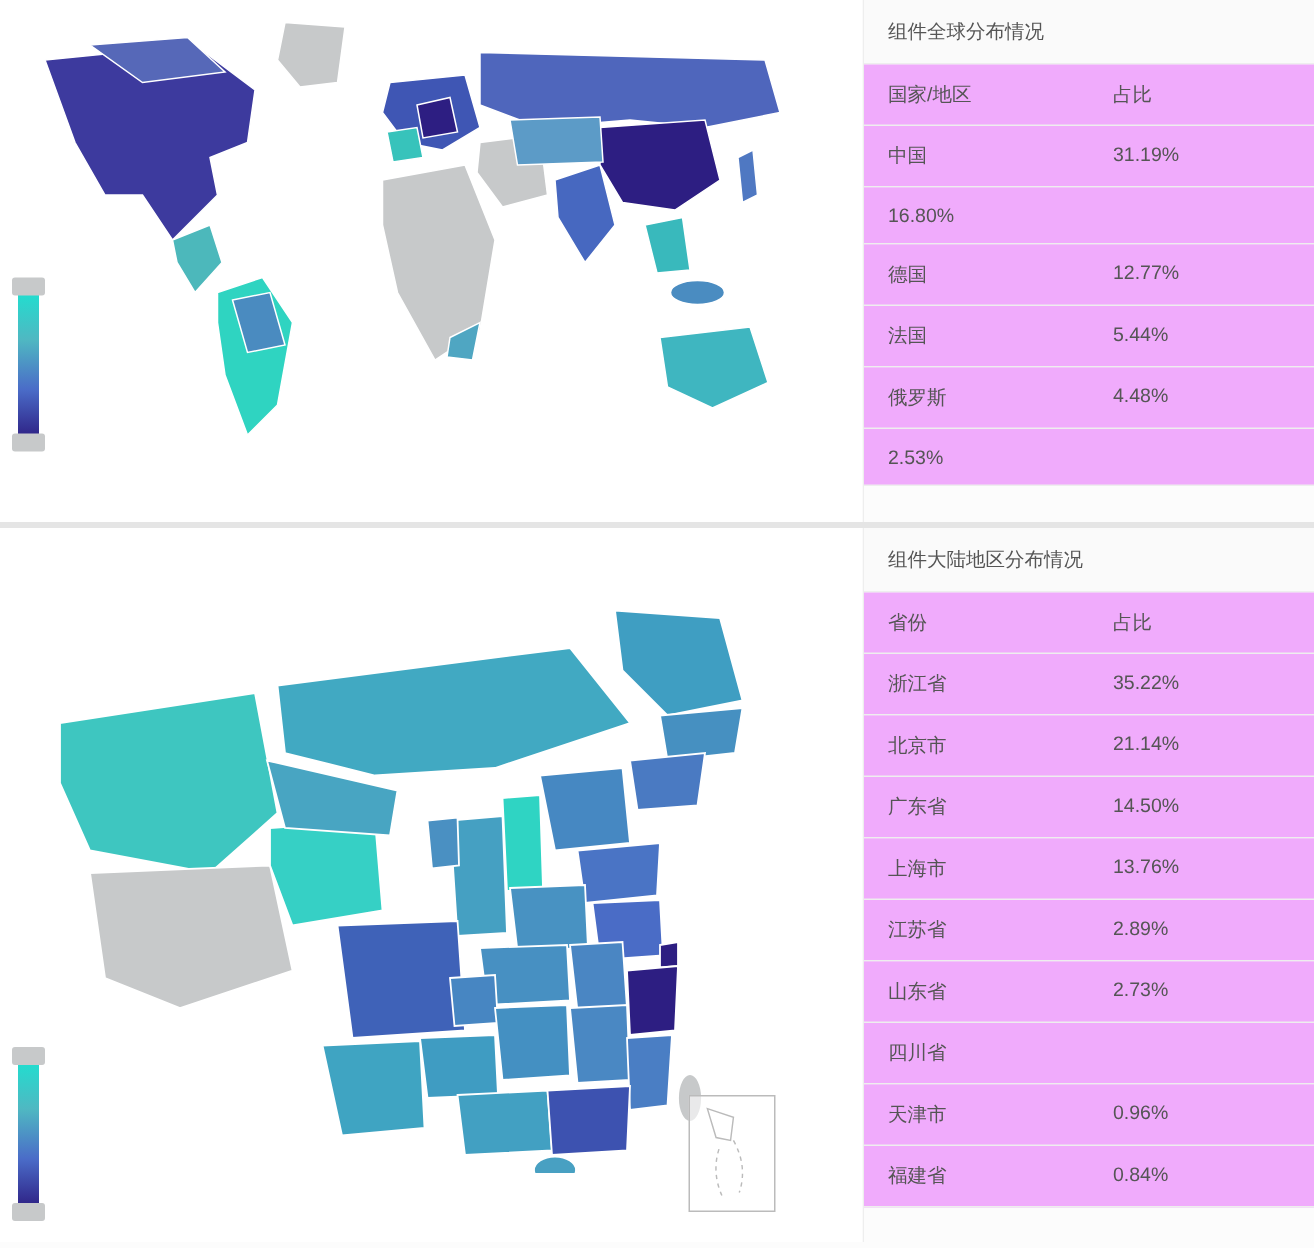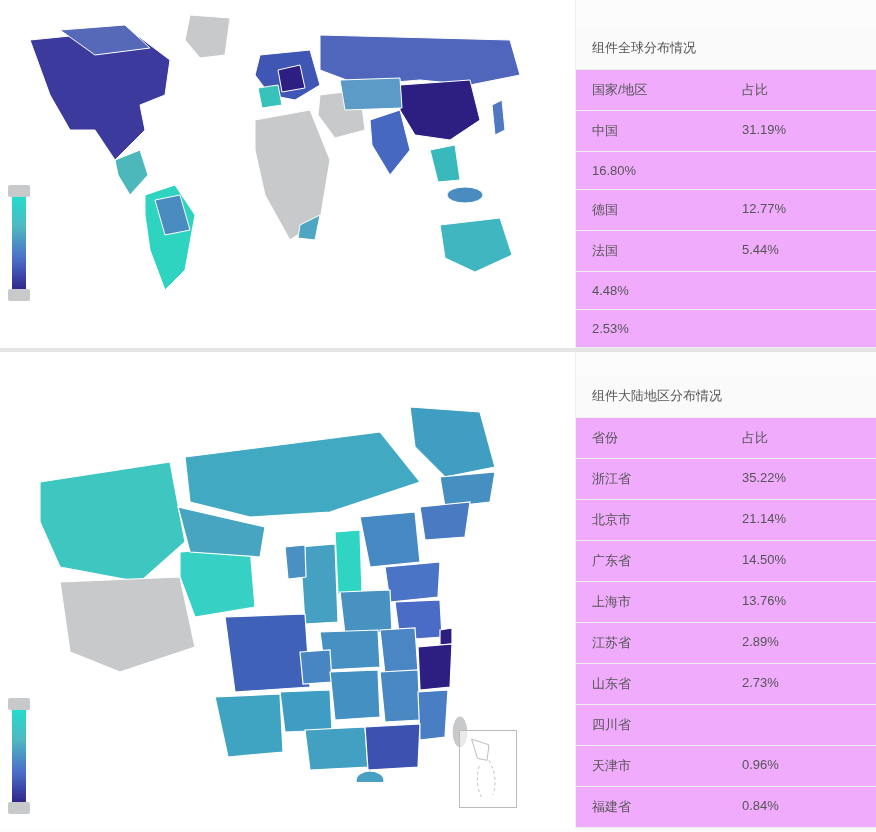--- a/index.html
+++ b/index.html
@@ -22,21 +22,20 @@
   .map-area {
     flex: 0 0 575px;
     position: relative;
     background: #fff;
   }
   .table-area {
     flex: 1;
     display: flex;
     flex-direction: column;
     border-left: 1px solid #eee;
-    justify-content: flex-end;
   }
   .tbl-title {
     padding: 12px 16px;
     font-size: 13px;
     color: #555;
     background: #fafafa;
     border-bottom: 1px solid #eee;
   }
   .tbl-header, .tbl-row {
     display: flex;
@@ -145,20 +144,21 @@
       </div>
     <div class="tbl-row">
         <div class="tbl-cell c1">德国</div>
         <div class="tbl-cell c2">12.77%</div>
       </div>
     <div class="tbl-row">
         <div class="tbl-cell c1">法国</div>
         <div class="tbl-cell c2">5.44%</div>
       </div>
     <div class="tbl-row">
+        <div class="tbl-cell c1">俄罗斯</div>
         <div class="tbl-cell c2">4.48%</div>
       </div>
     <div class="tbl-row">
         <div class="tbl-cell c2">2.53%</div>
       </div>
   </div>
 </div>
 
 <div class="panel bottom">
   <div class="map-area">

